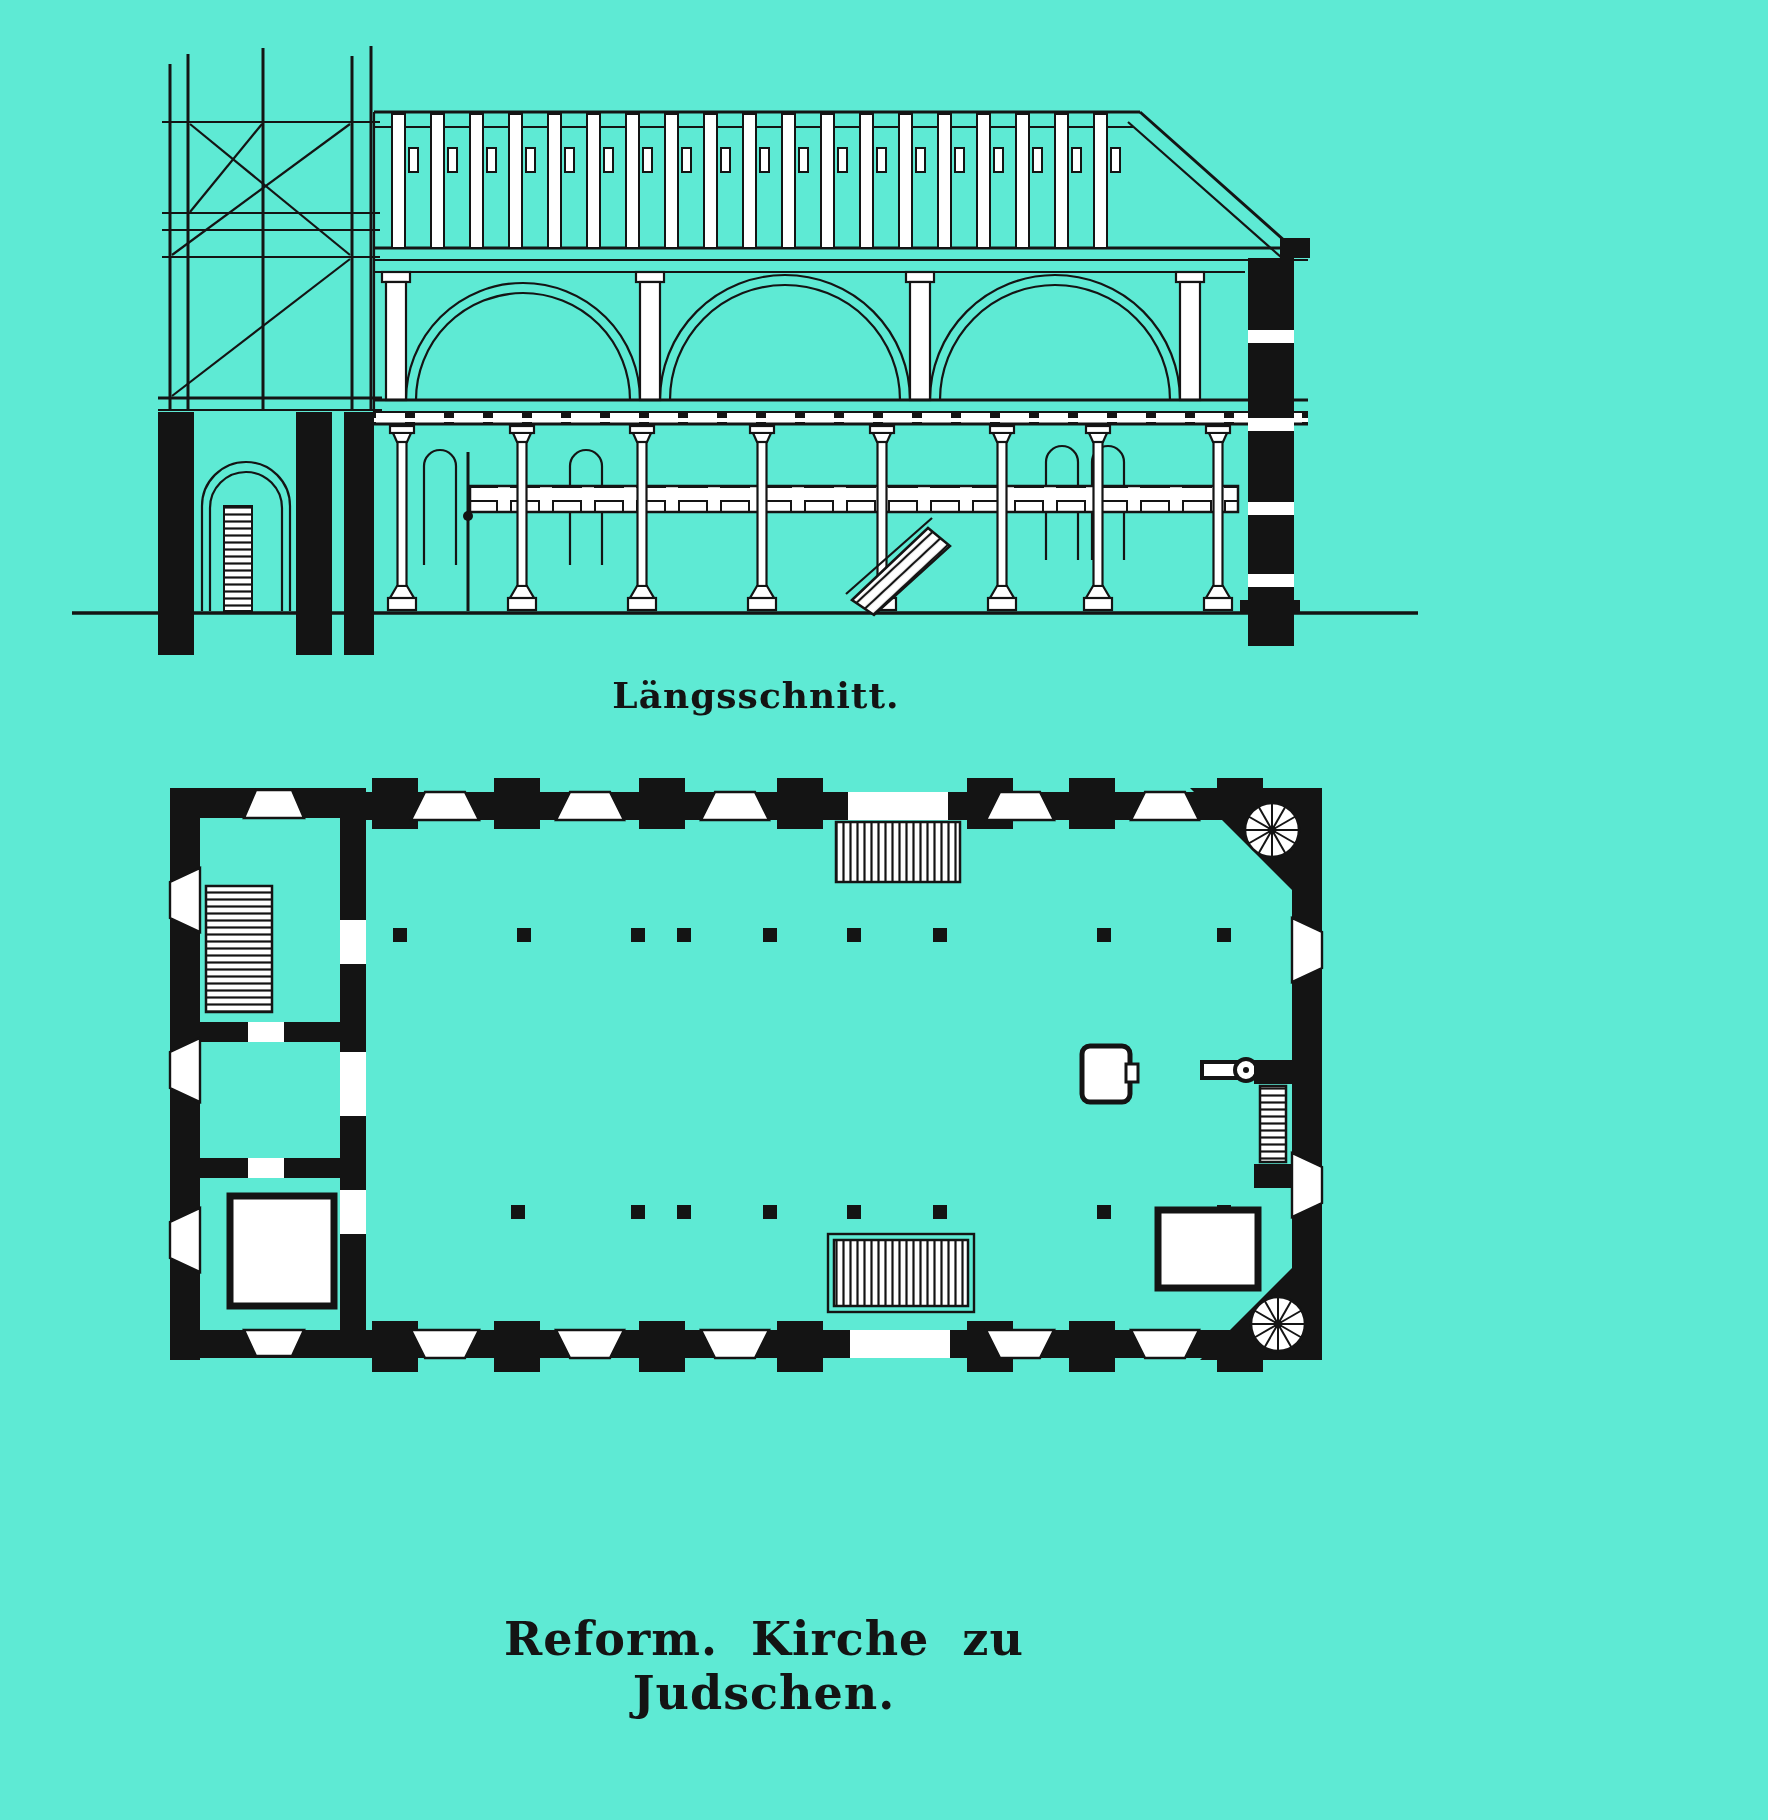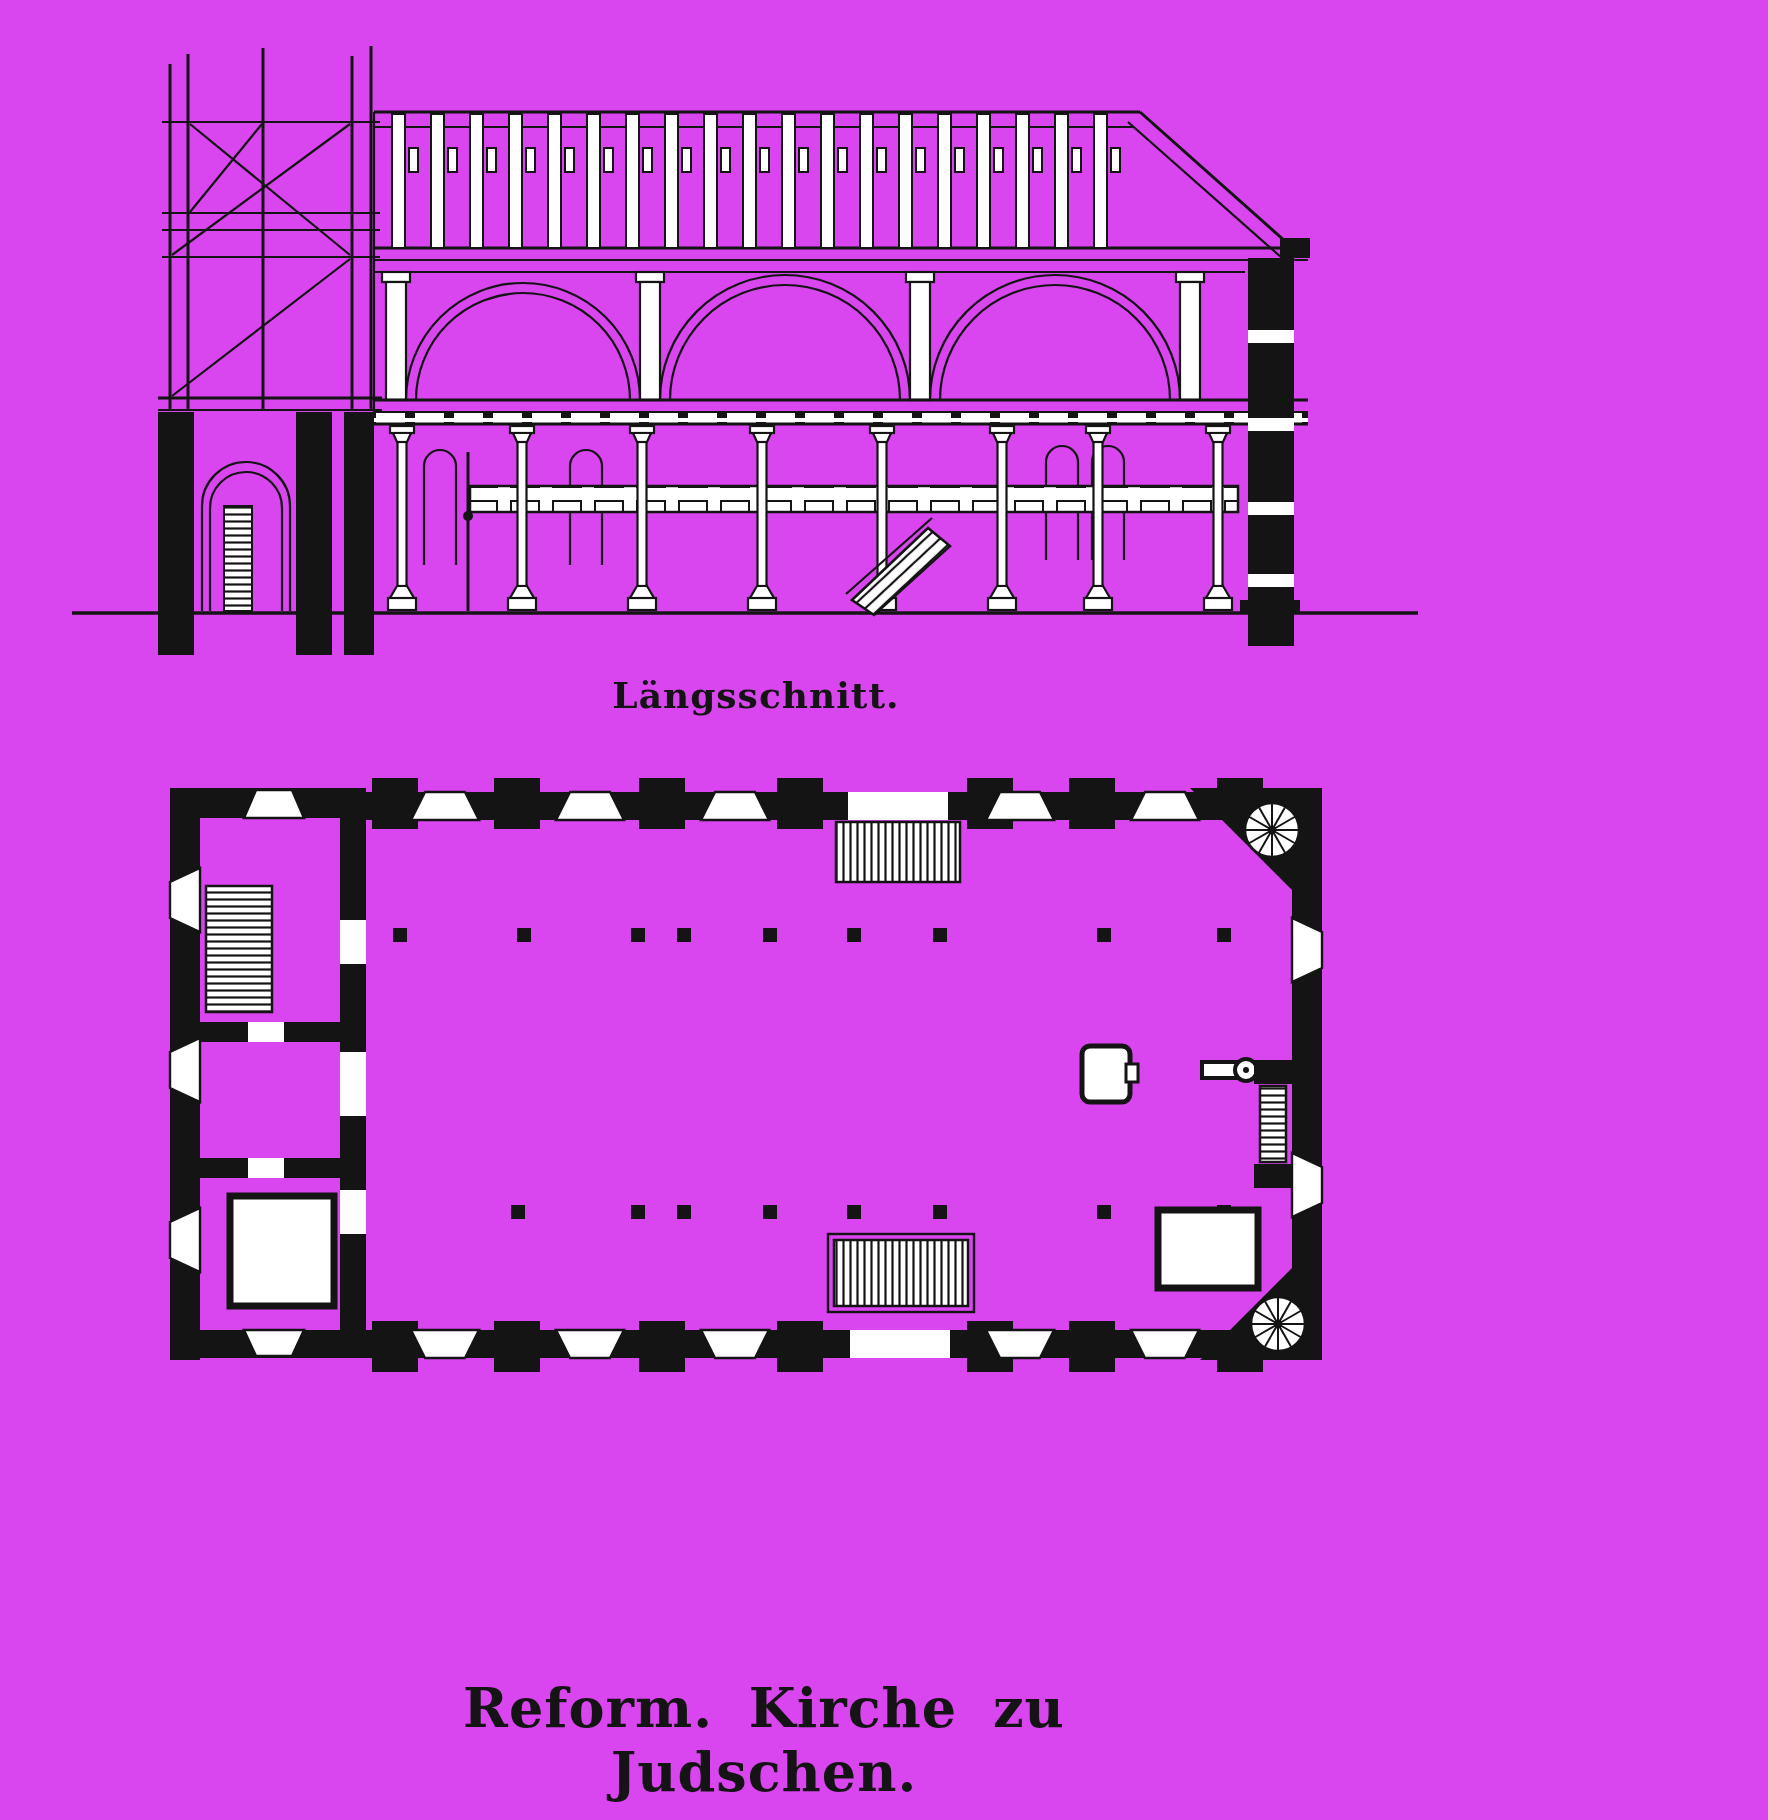--- a/index.html
+++ b/index.html
@@ -1,24 +1,24 @@
 <!DOCTYPE html>
 <html><head>
 <meta charset="utf-8">
 <style>
   html,body{margin:0;padding:0;background:#ffffff;}
   .page{
-    position:relative;width:1768px;height:1820px;background:#d946ef;
+    position:relative;width:1768px;height:1820px;background:#5eead4;
     font-family:"DejaVu Serif","Liberation Serif",serif;color:#141414;overflow:hidden;
   }
   .drawing{position:absolute;left:0;top:0;}
   .caption{position:absolute;text-align:center;font-weight:bold;color:#141414;}
   .caption-section{left:556px;top:674px;width:400px;font-size:36px;letter-spacing:1px;}
   .caption-plan{left:556px;top:1534px;width:400px;font-size:36px;letter-spacing:1px;}
-  .caption-title{left:364px;top:1676px;width:800px;font-size:54px;letter-spacing:1px;word-spacing:16px;}
+  .caption-title{left:364px;top:1612px;width:800px;font-size:46px;letter-spacing:1px;word-spacing:16px;}
 </style>
 </head>
 <body>
 
 <div class="page">
 
 <svg class="drawing" width="1768" height="1820" viewBox="0 0 1768 1820" xmlns="http://www.w3.org/2000/svg">
   <defs>
     <pattern id="hatchH" width="12" height="7" patternUnits="userSpaceOnUse">
       <rect width="12" height="7" fill="#ffffff"></rect>

